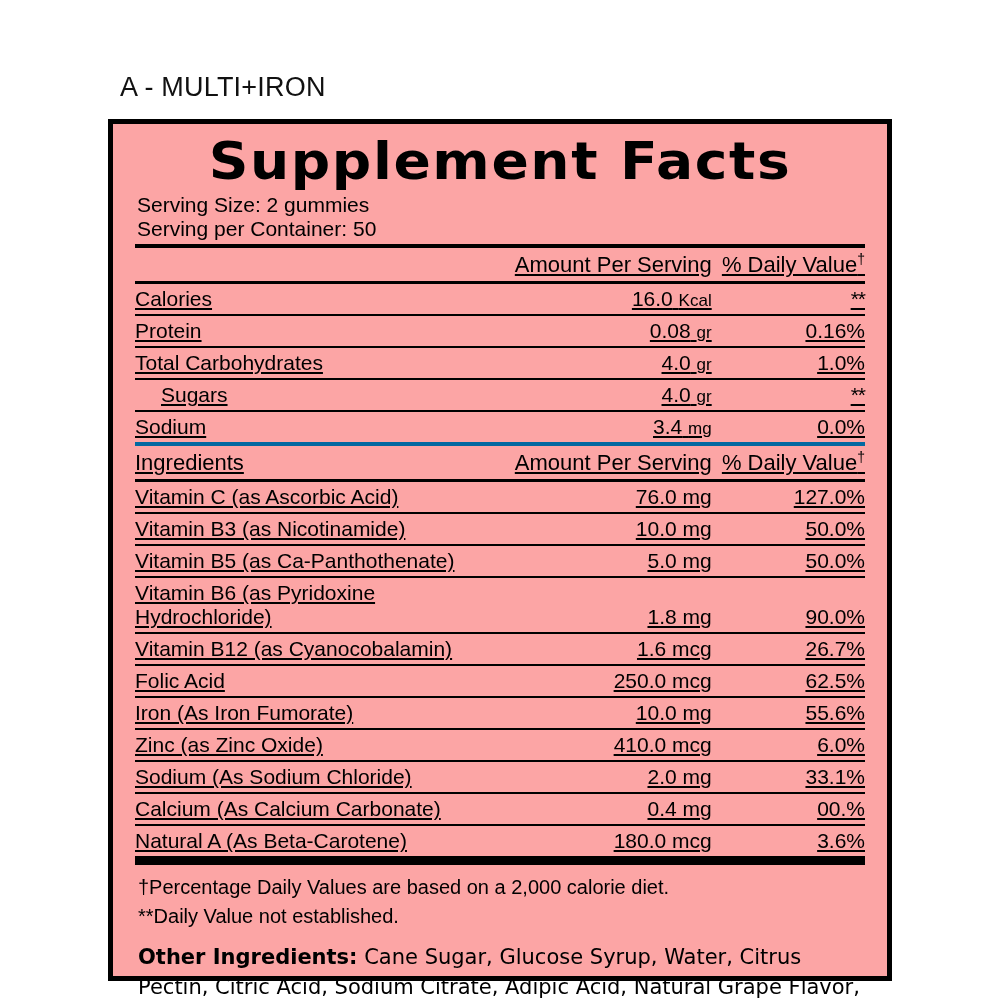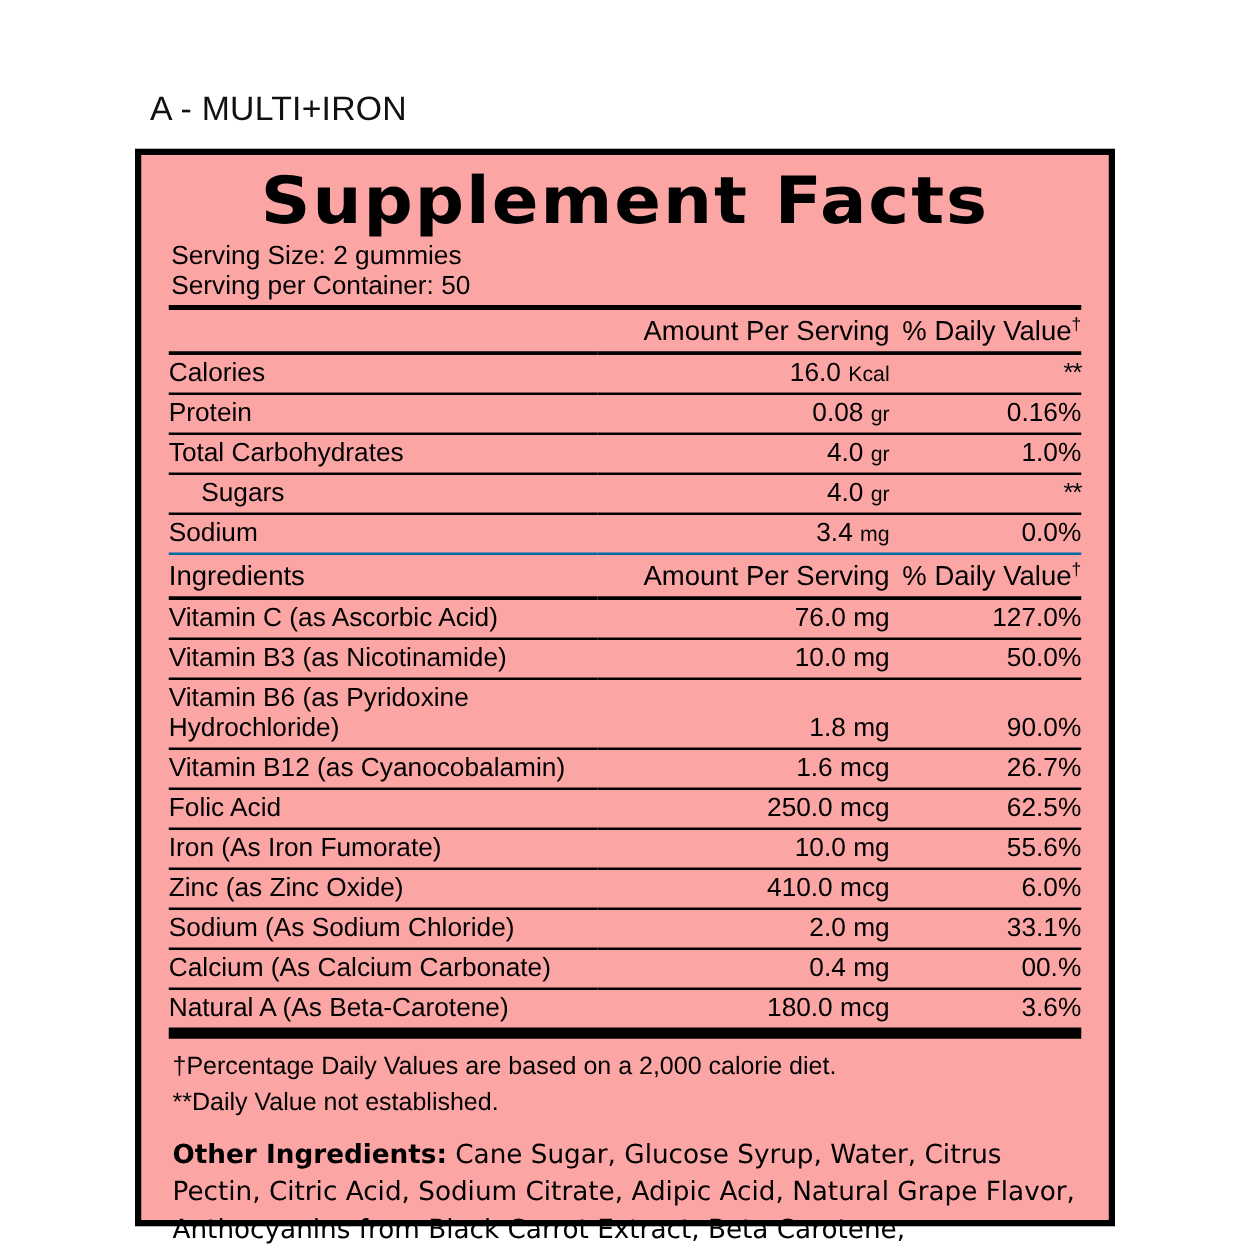--- a/index.html
+++ b/index.html
@@ -61,40 +61,41 @@
     font-family: "Liberation Sans", sans-serif;
     flex-direction: column;
   }
   .rule-med  { border-bottom: 4px solid #000; }
 
   table.facts {
     width: 100%;
     border-collapse: collapse;
     font-size: 21px;
     font-family: "Liberation Sans", sans-serif;
+    text-decoration: underline;
   }
   table.facts td {
     padding: 3px 0 3px 0;
     vertical-align: bottom;
   }
   td.name   { text-align: left; width: 47%; padding-left: 3px;}
   td.amount { text-align: right; width: 32%; padding-right: 16px;}
   td.dv     { text-align: right; width: 21%; padding-right: 3px;}
   td.amount .unit { font-size: 17px; }
 
   tr.hdr td {
     font-size: 22px;
     padding-bottom: 3px;
   }
   tr.hdr td.name { font-weight: normal; }
   tr.hdr td.amount, tr.hdr td.dv { font-weight: normal; }
   tr.sub td.name { padding-left: 26px; }
 
   .bline-thin td { border-bottom: 2px solid #000; }
-  .bline-head td { border-bottom: 2px solid #0369a1; }
+  .bline-head td { border-bottom: 4px solid #0369a1; }
 
   .hdr-top td { border-bottom: 3px solid #000; }
 
   .sep-thick { height: 9px; background: #000; }
 
   .dagger { vertical-align: super; font-size: 14px; }
   .stars { letter-spacing: -1px; }
 
   .footnotes {
     margin-top: 8px;
@@ -180,20 +181,25 @@
         <td class="name">Vitamin C (as Ascorbic Acid)</td>
         <td class="amount">76.0 mg</td>
         <td class="dv">127.0%</td>
       </tr>
       <tr class="bline-thin">
         <td class="name">Vitamin B3 (as Nicotinamide)</td>
         <td class="amount">10.0 mg</td>
         <td class="dv">50.0%</td>
       </tr>
       <tr class="bline-thin">
+        <td class="name">Vitamin B5 (as Ca-Panthothenate)</td>
+        <td class="amount">5.0 mg</td>
+        <td class="dv">50.0%</td>
+      </tr>
+      <tr class="bline-thin">
         <td class="name">Vitamin B6 (as Pyridoxine Hydrochloride)</td>
         <td class="amount">1.8 mg</td>
         <td class="dv">90.0%</td>
       </tr>
       <tr class="bline-thin">
         <td class="name">Vitamin B12 (as Cyanocobalamin)</td>
         <td class="amount">1.6 mcg</td>
         <td class="dv">26.7%</td>
       </tr>
       <tr class="bline-thin">

